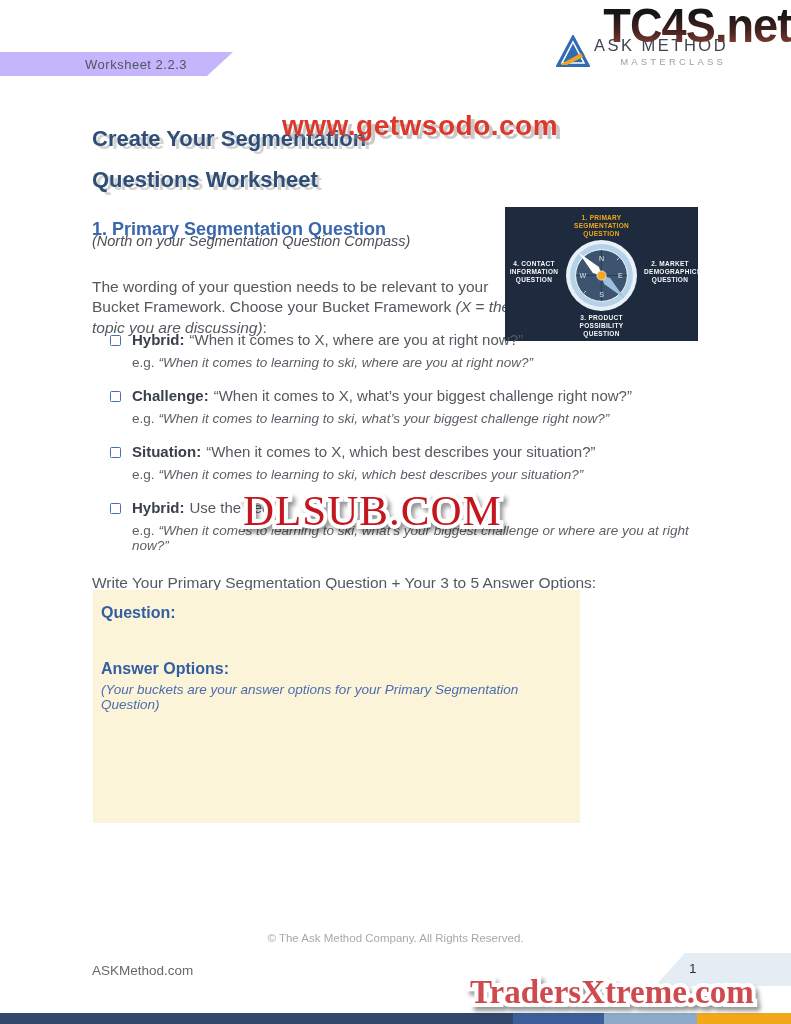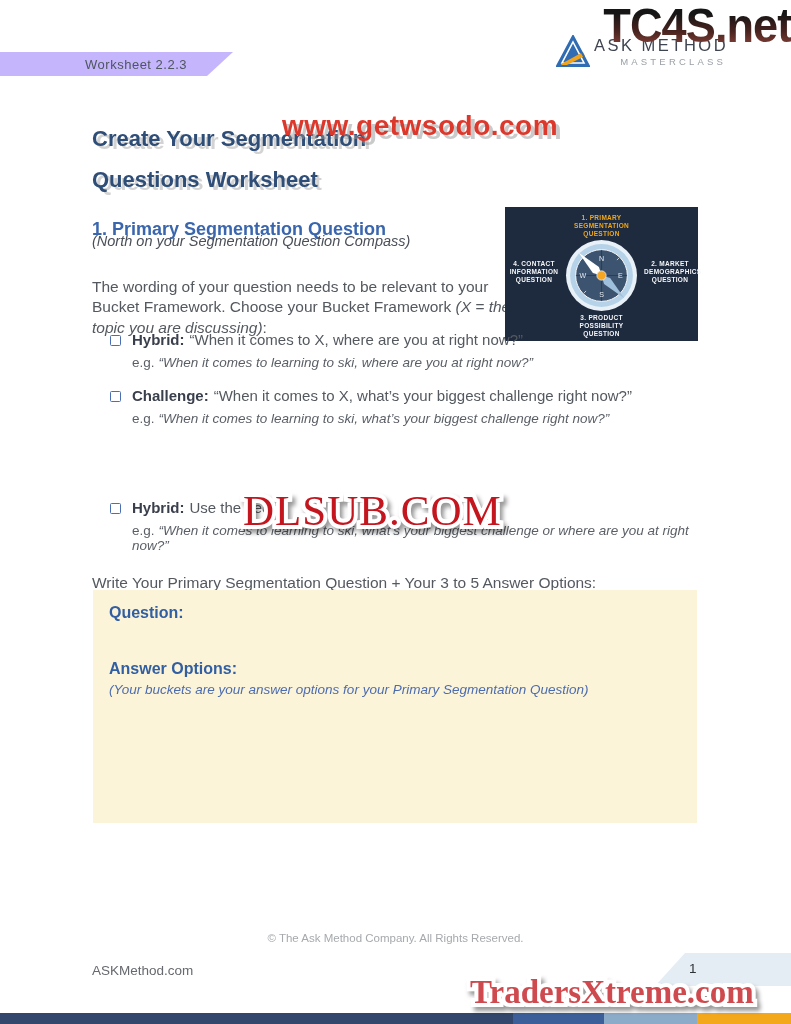--- a/index.html
+++ b/index.html
@@ -56,22 +56,22 @@
   .cb{flex:0 0 auto;width:9px;height:9px;border:1.6px solid #4a6fb5;border-radius:1.5px;margin:4px 11px 0 0;}
   .bl-main{font-size:15px;color:#54595f;}
   .bl-main b{color:#3a3f4c;margin-right:5px;}
   .bl-eg{margin:7px 0 0 22px;font-size:13.5px;color:#5a5f66;}
   .bl-eg .eg{margin-right:4px;}
   .bl-eg em{font-style:italic;}
 
   .write-prompt{position:absolute;left:92px;top:558px;font-size:15.5px;color:#54595f;}
 
   
-  .answer-box{position:absolute;left:93px;top:590px;width:604px;height:233px;background:#fcf4d9;
-              box-sizing:border-box;padding:14px 16px;}
+  .answer-box{position:absolute;left:93px;top:590px;width:487px;height:233px;background:#fcf4d9;
+              box-sizing:border-box;padding:14px 8px;}
   .q-label{font-size:16px;font-weight:bold;color:#315fa2;}
   .a-label{font-size:16px;font-weight:bold;color:#315fa2;margin-top:38px;}
   .a-note{font-size:13.5px;font-style:italic;color:#4c6cb0;margin-top:4px;}
 
   
   .footer-site{position:absolute;left:92px;top:963px;font-size:13.5px;color:#66696e;}
   .footer-copy{position:absolute;left:0;top:932px;width:791px;text-align:center;font-size:11.5px;color:#a6a9ad;}
   .page-tab{position:absolute;left:655px;top:953px;width:136px;height:33px;background:#e5edf4;
             clip-path:polygon(30px 0,100% 0,100% 100%,0 100%);}
   .page-tab span{position:absolute;left:34px;top:8px;font-size:13.5px;color:#2f3337;}
@@ -158,20 +158,27 @@
   </div>
 
   <div class="bullet" style="top:387px">
     <div class="row">
       <span class="cb"></span>
       <div class="bl-main"><b>Challenge:</b><span>“When it comes to X, what’s your biggest challenge right now?”</span></div>
     </div>
     <div class="bl-eg"><span class="eg">e.g.</span><em>“When it comes to learning to ski, what’s your biggest challenge right now?”</em></div>
   </div>
 
+  <div class="bullet" style="top:443px">
+    <div class="row">
+      <span class="cb"></span>
+      <div class="bl-main"><b>Situation:</b><span>“When it comes to X, which best describes your situation?”</span></div>
+    </div>
+    <div class="bl-eg"><span class="eg">e.g.</span><em>“When it comes to learning to ski, which best describes your situation?”</em></div>
+  </div>
 
   <div class="bullet" style="top:499px">
     <div class="row">
       <span class="cb"></span>
       <div class="bl-main"><b>Hybrid:</b><span>Use the needs</span></div>
     </div>
     <div class="bl-eg"><span class="eg">e.g.</span><em>“When it comes to learning to ski, what’s your biggest challenge or where are you at right now?”</em></div>
   </div>
 
   <div class="wm-outline wm-dlsub">

